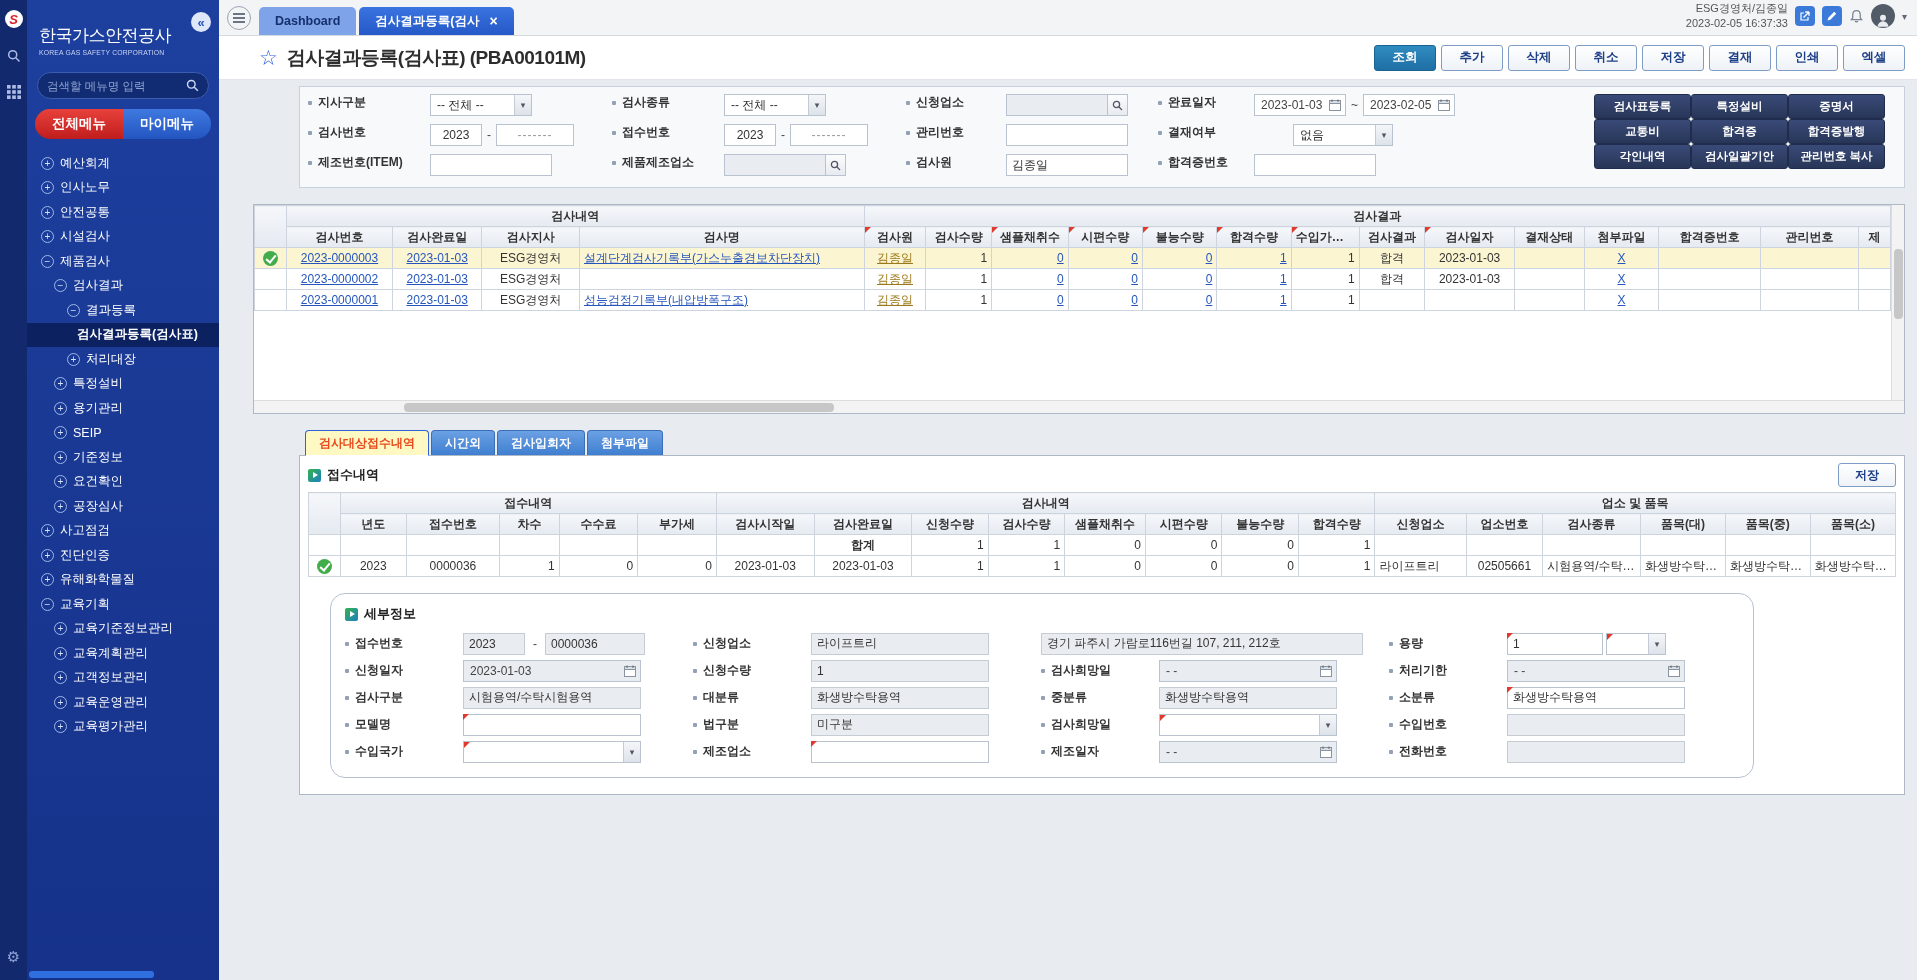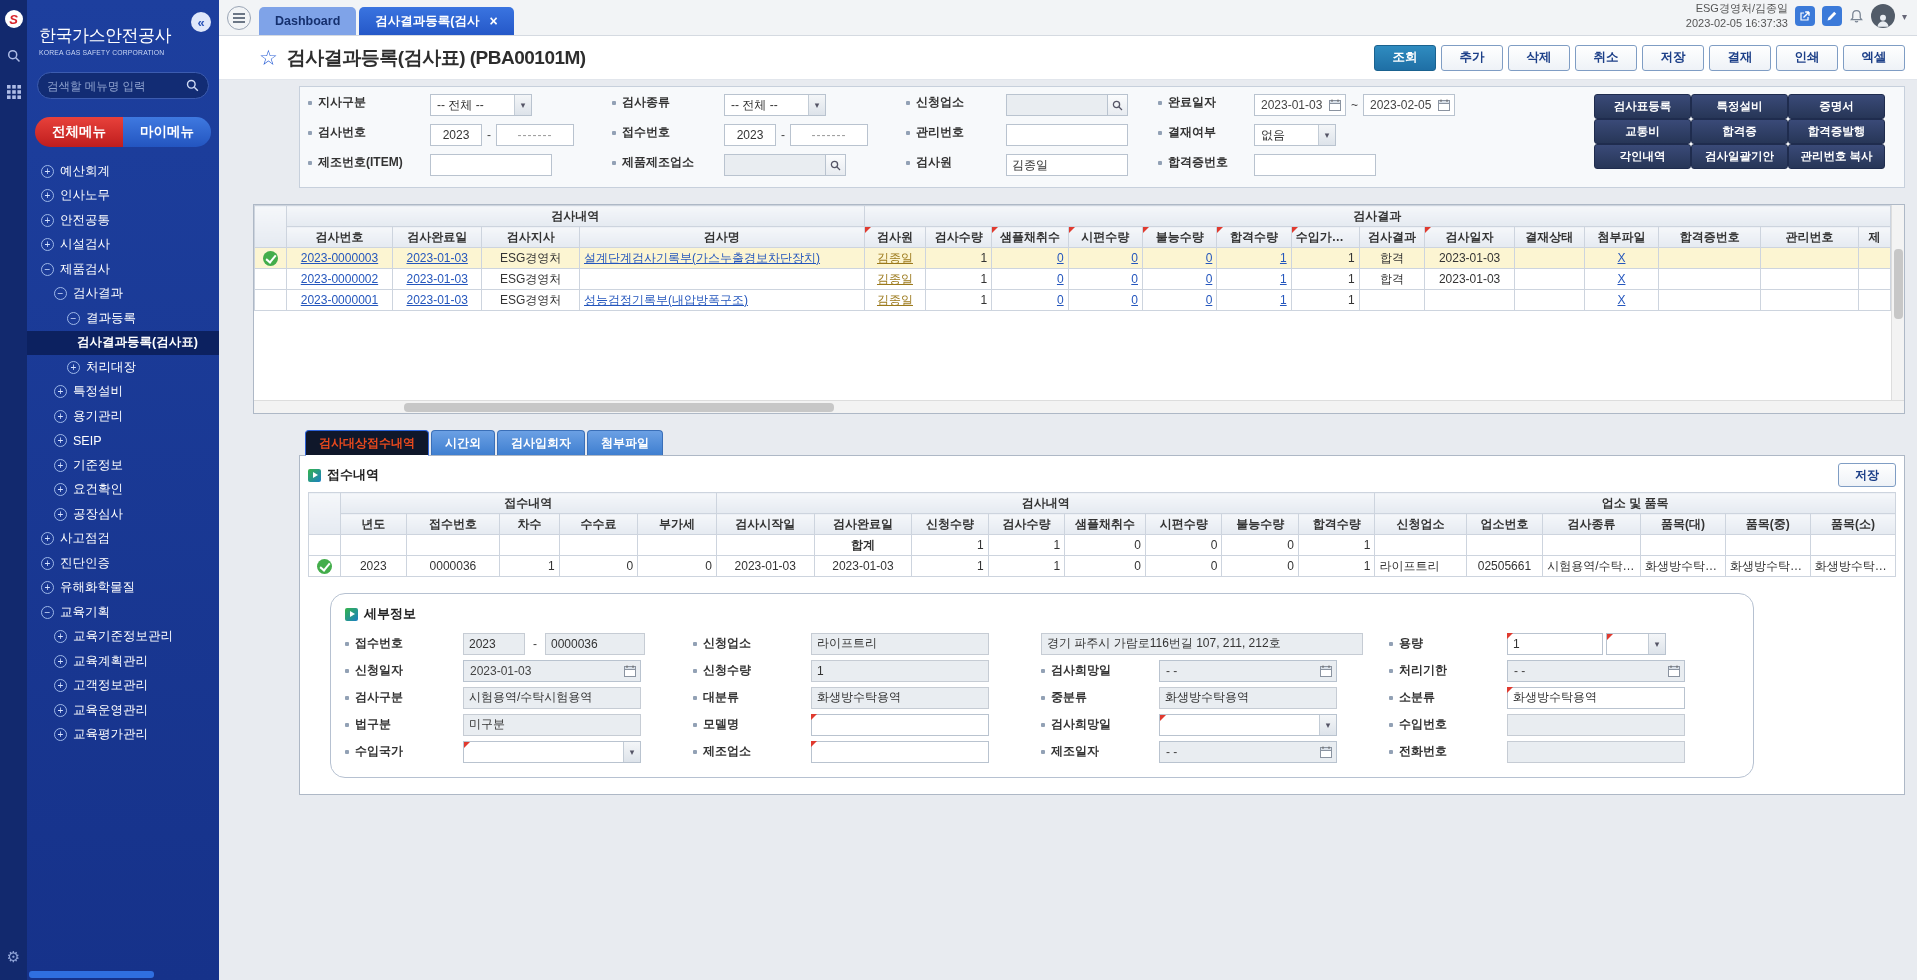--- a/index.html
+++ b/index.html
@@ -11,21 +11,21 @@
 .logo-swirl{width:18px;height:18px;border-radius:50%;background:#fff;color:#d8232a;font-weight:bold;font-size:13px;font-style:italic;display:flex;align-items:center;justify-content:center}
 .strip-ic{width:16px;height:16px;display:flex;align-items:center;justify-content:center;cursor:pointer}
 .strip-bottom{position:absolute;bottom:14px;left:0;width:100%;display:flex;justify-content:center;color:#8fa3d8;font-size:15px;cursor:pointer}
 
 
 .sidebar{width:192px;background:linear-gradient(180deg,#1d3f9e,#16328a);color:#fff;position:relative;display:flex;flex-direction:column;flex:none}
 .collapse-btn{position:absolute;top:12px;right:8px;width:20px;height:20px;border-radius:50%;background:#dfe7fa;color:#2a53b8;display:flex;align-items:center;justify-content:center;font-size:13px;font-weight:bold;cursor:pointer}
 .brand{padding:24px 0 4px 12px}
 .brand-title{font-size:17px;font-weight:normal;letter-spacing:-.5px}
 .brand-sub{font-size:6.8px;color:#c9d6f5;margin-top:2px;letter-spacing:.2px}
-.sb-search{margin:12px 10px 18px;display:flex;align-items:center;background:#122c74;border:1px solid #3c5cb0;border-radius:14px;height:27px;padding:0 9px;gap:4px}
+.sb-search{margin:12px 10px 10px;display:flex;align-items:center;background:#122c74;border:1px solid #3c5cb0;border-radius:14px;height:27px;padding:0 9px;gap:4px}
 .sb-search input{flex:1;min-width:0;background:transparent;border:0;color:#e8eefc;font-size:11.5px;outline:none}
 .sb-search input::placeholder{color:#8fa3cf}
 .menu-btns{display:flex;margin:0 8px 8px}
 .mbtn{flex:1;height:30px;border:none;color:#fff;font-weight:bold;font-size:13.5px;cursor:pointer}
 .mbtn.all{background:linear-gradient(180deg,#e8413b,#bf1d1d);border-radius:16px 0 0 16px}
 .mbtn.my{background:linear-gradient(180deg,#3f79e0,#2355c0);border-radius:0 16px 16px 0}
 .menu{flex:1;overflow:hidden;padding-top:4px}
 .mi{display:flex;align-items:center;height:24.5px;cursor:pointer;font-size:12.5px;color:#fff;white-space:nowrap}
 .mi.lvl1{padding-left:14px}.mi.lvl2{padding-left:27px}.mi.lvl3{padding-left:40px}.mi.lvl4{padding-left:50px}
 .mi.sel{background:#0c2160;font-weight:bold}
@@ -101,21 +101,21 @@
 .chk::after{content:"";position:absolute;left:5px;top:2.5px;width:4px;height:8px;border:solid #fff;border-width:0 2px 2px 0;transform:rotate(40deg)}
 .hscroll{height:13px;background:#f3f3f3;border-top:1px solid #ddd;position:relative;flex:none;cursor:pointer}
 .hthumb{position:absolute;top:2px;left:150px;width:430px;height:9px;background:#c7c7c7;border-radius:4px}
 .vscroll{position:absolute;right:0;top:0;bottom:13px;width:13px;background:#f3f3f3;border-left:1px solid #ddd;cursor:pointer}
 .vthumb{position:absolute;top:44px;left:2px;width:9px;height:70px;background:#c7c7c7;border-radius:4px}
 
 
 .bpanel{margin:16px 12px 0 80px;flex:none}
 .btabs{display:flex;gap:2px;margin-left:6px;position:relative;z-index:2}
 .btab{height:25px;padding:0 13px;display:flex;align-items:center;font-weight:bold;font-size:12px;border-radius:4px 4px 0 0;cursor:pointer;background:linear-gradient(180deg,#6ba0e4,#3f7fd0);color:#fff;border:1px solid #3a6fb8;border-bottom:none;white-space:nowrap}
-.btab.act{background:#0f172a;color:#e8491d;border:1px solid #2e62d6;border-bottom:1px solid #fff;margin-bottom:-1px;height:26px}
+.btab.act{background:#fef9c3;color:#e8491d;border:1px solid #2e62d6;border-bottom:1px solid #fff;margin-bottom:-1px;height:26px}
 .bbody{background:#fff;border:1px solid #aeb8c6;padding:4px 8px 14px}
 .sechead{display:flex;align-items:center;height:30px}
 .secicon{width:13px;height:13px;background:linear-gradient(135deg,#35b44a,#1b7fc4);border-radius:2px;margin-right:6px;position:relative;flex:none}
 .secicon::after{content:"";position:absolute;left:4.5px;top:3.5px;border-left:5px solid #fff;border-top:3px solid transparent;border-bottom:3px solid transparent}
 .sectitle{font-size:13px;font-weight:bold;color:#222;white-space:nowrap}
 .sbtn-save{margin-left:auto;height:24px;min-width:58px;border:1px solid #7f9dc4;background:linear-gradient(180deg,#fff,#eef2f7);color:#1c3f88;font-weight:bold;font-size:12px;border-radius:3px;cursor:pointer}
 .rwrap{margin-top:2px}
 tr.rowsum td{background:#fff}
 
 
@@ -409,21 +409,21 @@
             <input class="fin a-c" type="text" value="2023" style="width: 52px;">
             <span class="dashsep">-</span>
             <input class="fin a-c dashph" type="text" placeholder="-------" style="width: 78px;">
           </span>
           <span class="flab c2">관리번호</span>
           <span class="fzone z2">
             <input class="fin" type="text" style="width: 122px;">
           </span>
           <span class="flab c3">결재여부</span>
           <span class="fzone z3">
-            <span class="fsel" style="width: 82px;">
+            <span class="fsel" style="width: 100px; margin-left: 39px;">
               <span class="fselv">없음</span>
               <span class="fsela">▾</span>
             </span>
           </span>
         </div>
         <div class="frow">
           <span class="flab c0">제조번호(ITEM)</span>
           <span class="fzone z0">
             <input class="fin" type="text" style="width: 122px;">
           </span>
@@ -834,32 +834,32 @@
                 <span class="dlab">소분류</span>
                 <span class="dfz">
                   <span class="ifw req">
                     <input class="din" type="text" value="화생방수탁용역" style="width: 178px;">
                   </span>
                 </span>
               </div>
             </div>
             <div class="drow">
               <div class="dcell">
-                <span class="dlab">법구분</span>
-                <span class="dfz">
-                  <span class="ifw">
-                    <input class="din ro" type="text" value="미구분" style="width: 178px;">
-                  </span>
-                </span>
-              </div>
-              <div class="dcell">
                 <span class="dlab">모델명</span>
                 <span class="dfz">
                   <span class="ifw req">
                     <input class="din" type="text" style="width: 178px;">
+                  </span>
+                </span>
+              </div>
+              <div class="dcell">
+                <span class="dlab">법구분</span>
+                <span class="dfz">
+                  <span class="ifw">
+                    <input class="din ro" type="text" value="미구분" style="width: 178px;">
                   </span>
                 </span>
               </div>
               <div class="dcell">
                 <span class="dlab">검사희망일</span>
                 <span class="dfz">
                   <span class="fsel req" style="width: 178px;">
                     <span class="fselv"></span>
                     <span class="fsela">▾</span>
                   </span>

